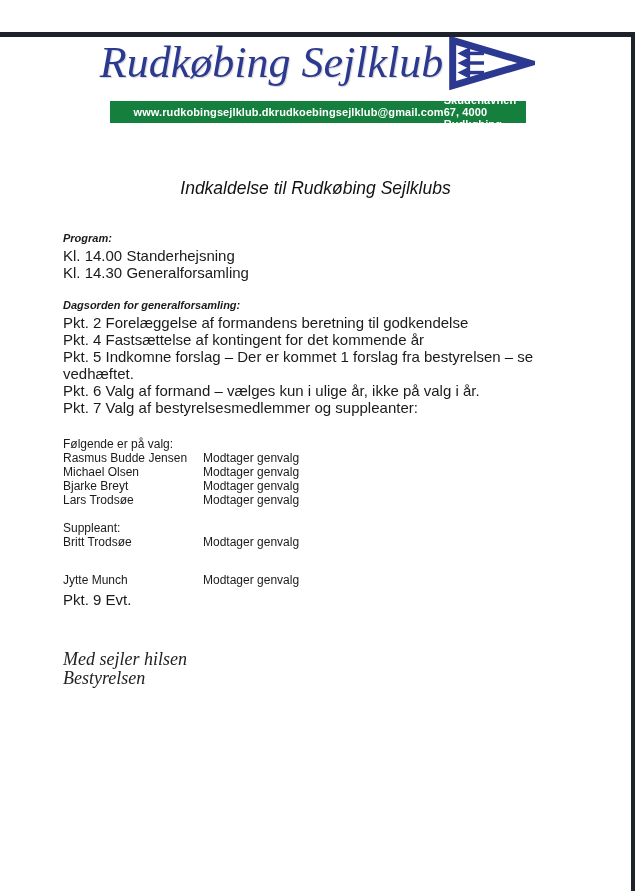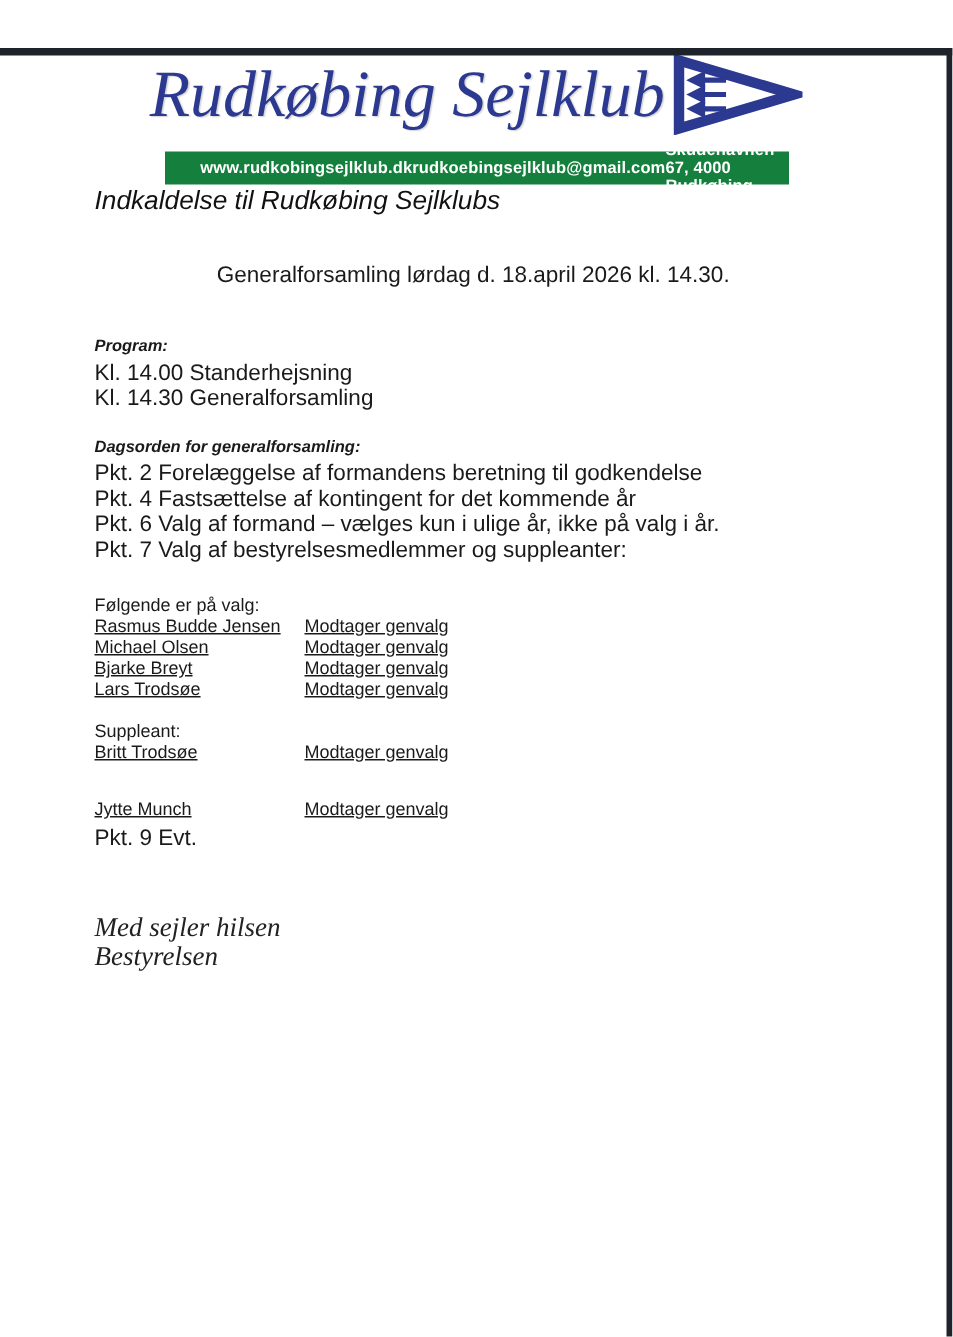--- a/index.html
+++ b/index.html
@@ -40,42 +40,43 @@
     background: #15803d;
     color: #ffffff;
     display: flex; align-items: center; justify-content: space-between;
     padding: 0 16px 0 24px;
     font-size: 11px; font-weight: 700; letter-spacing: 0.1px;
   }
 
   
   .content { width: 505px; margin-left: 63px; }
   .doc-title {
-    text-align: left;
+    margin-top: 55px;
+    text-align: center;
     font-style: italic;
     font-size: 17.5px;
     color: #111;
   }
   .doc-subtitle {
     margin-top: 31px;
     text-align: center;
     font-size: 15px;
   }
   .section-heading {
     font-weight: 700; font-style: italic;
     font-size: 11px; line-height: 17px;
   }
   .program { margin-top: 31px; }
   .body-line { font-size: 15px; line-height: 17px; }
   ul.plain { list-style: none; }
   .agenda { margin-top: 16px; }
 
   .election { margin-top: 21px; }
   .small-line { font-size: 12px; line-height: 14px; }
-  .cand-row { display: flex; text-decoration: underline; }
+  .cand-row { display: flex; }
   .cand-name { width: 140px; flex: 0 0 auto; }
   .sub-block { margin-top: 14px; }
 
   .auditor { margin-top: 24px; }
   .misc { margin-top: 4px; }
 
   .closing {
     margin-top: 42px;
     font-family: "Liberation Serif", serif;
     font-style: italic;
@@ -110,35 +111,35 @@
     <div class="info-bar">
       <span>www.rudkobingsejlklub.dk</span>
       <span>rudkoebingsejlklub@gmail.com</span>
       <span>Skudehavnen 67, 4000 Rudkøbing</span>
     </div>
   </header>
 
   <main class="content">
 
     <p class="doc-title">Indkaldelse til Rudkøbing Sejlklubs</p>
-    <p class="doc-subtitle">Generalforsamling lørdag d. 18.april 2026 kl. 14.30.</p>
 
     <section class="program">
       <p class="section-heading">Program:</p>
       <ul class="plain">
         <li class="body-line">Kl. 14.00  Standerhejsning</li>
         <li class="body-line">Kl. 14.30  Generalforsamling</li>
       </ul>
     </section>
 
     <section class="agenda">
       <p class="section-heading">Dagsorden for generalforsamling:</p>
       <ul class="plain">
         <li class="body-line">Pkt. 2 Forelæggelse af formandens beretning til godkendelse</li>
         <li class="body-line">Pkt. 4 Fastsættelse af kontingent for det kommende år</li>
+        <li class="body-line">Pkt. 5 Indkomne forslag – Der er kommet 1 forslag fra bestyrelsen – se vedhæftet.</li>
         <li class="body-line">Pkt. 6 Valg af formand – vælges kun i ulige år, ikke på valg i år.</li>
         <li class="body-line">Pkt. 7 Valg af bestyrelsesmedlemmer og suppleanter:</li>
       </ul>
     </section>
 
     <section class="election">
       <p class="small-line">Følgende er på valg:</p>
       <div>
         <div class="cand-row small-line">
           <span class="cand-name">Rasmus Budde Jensen</span>

